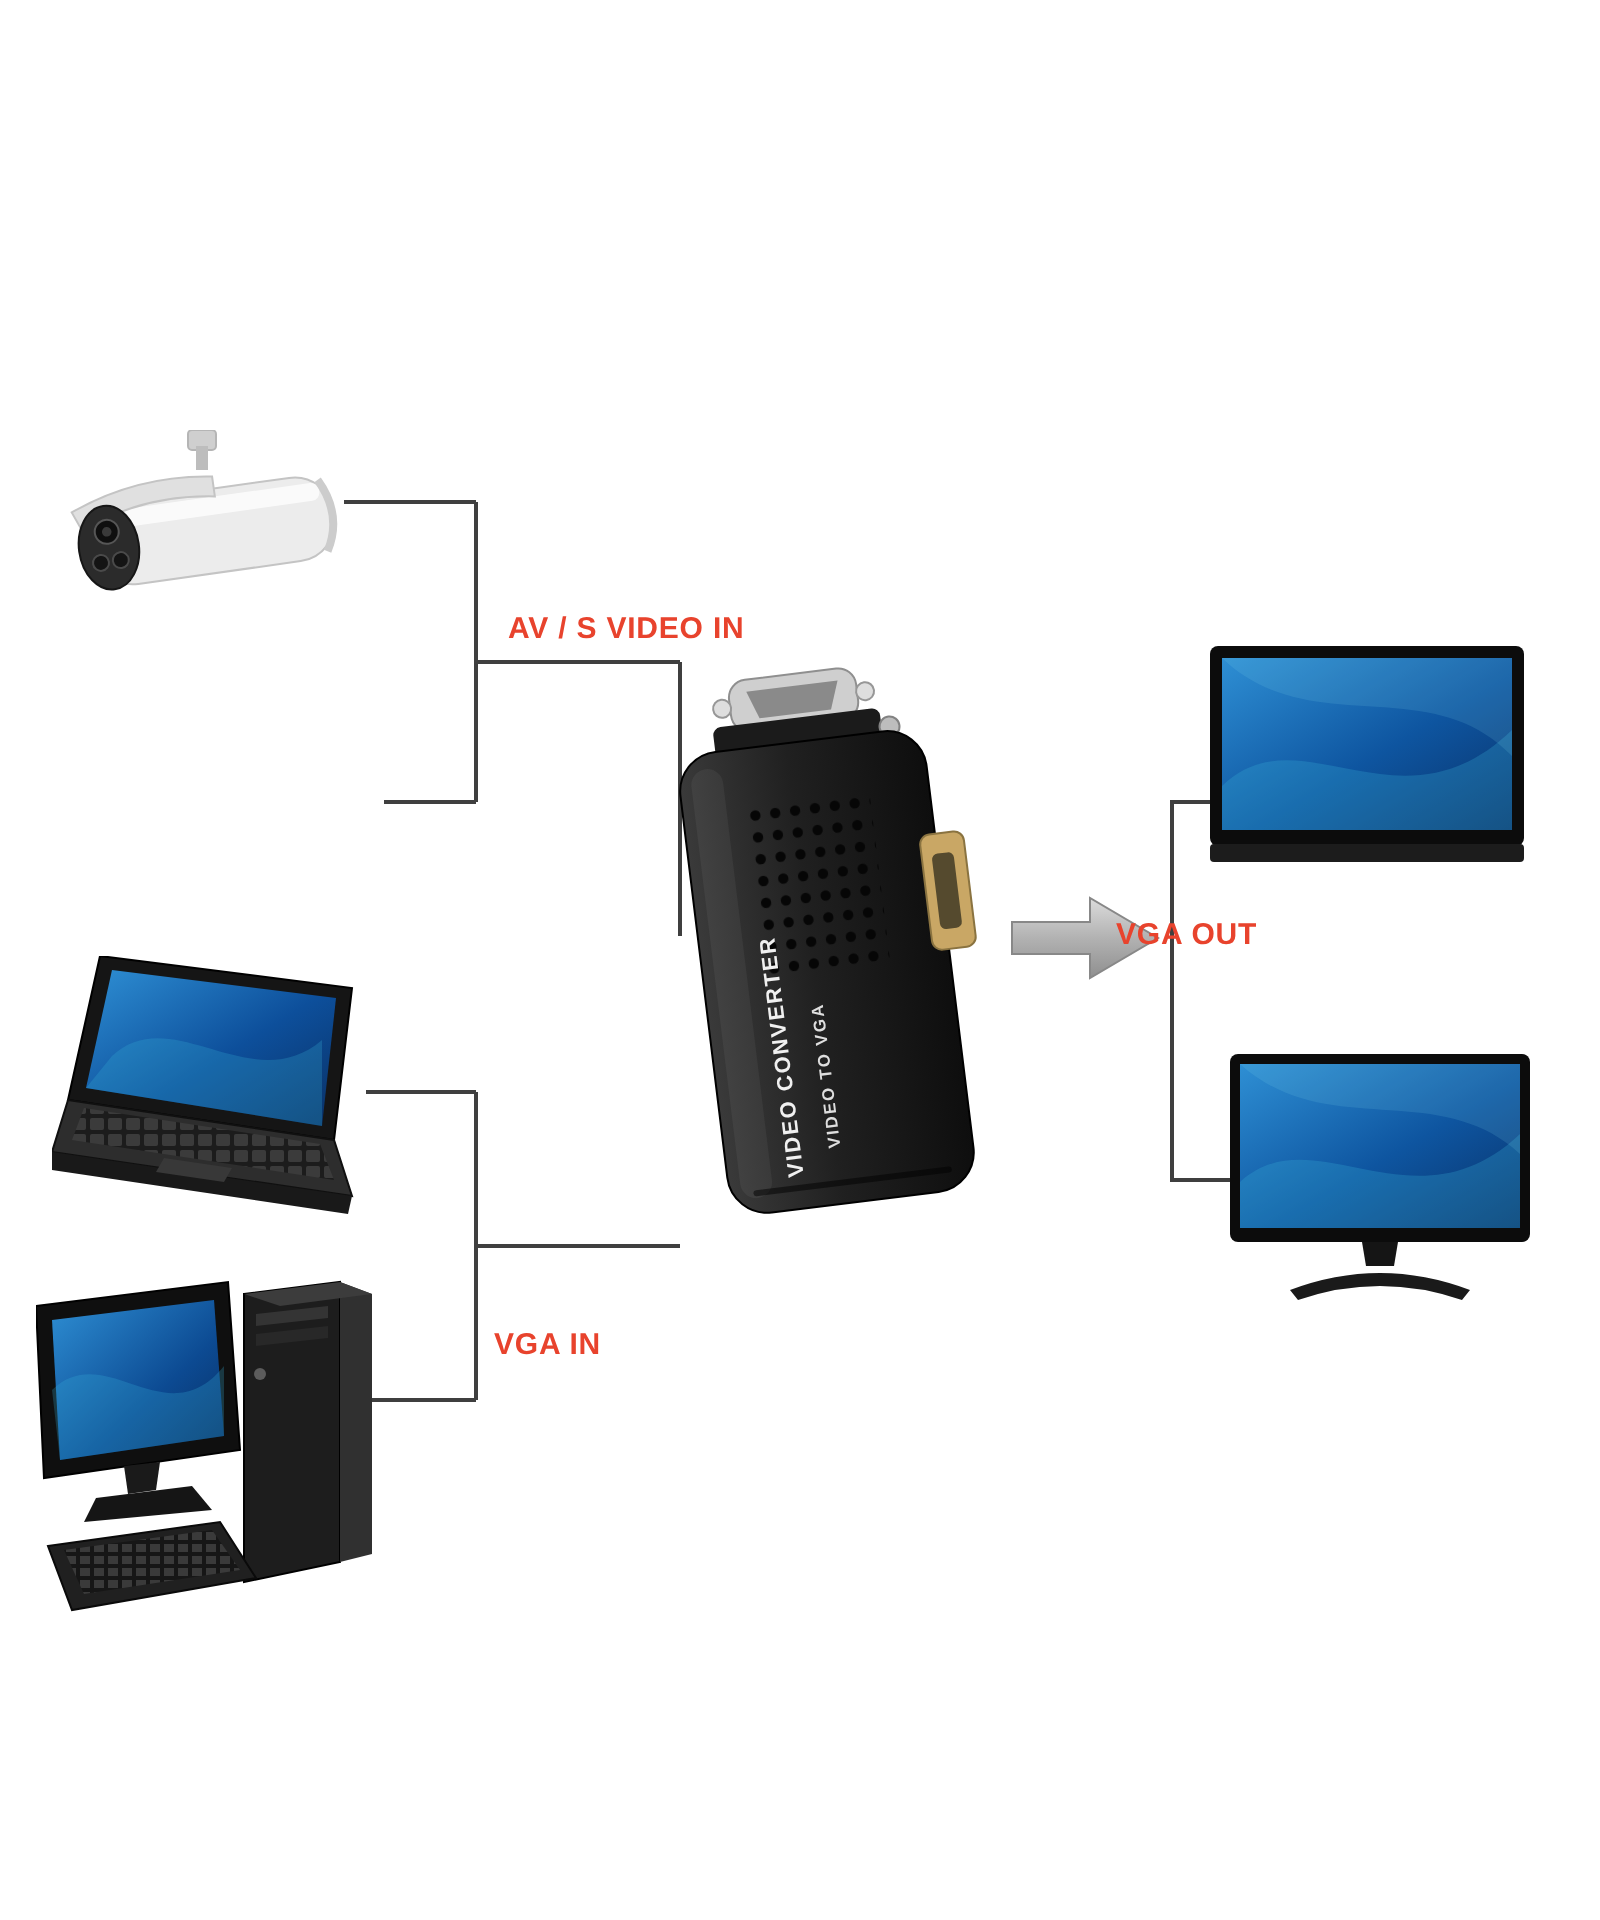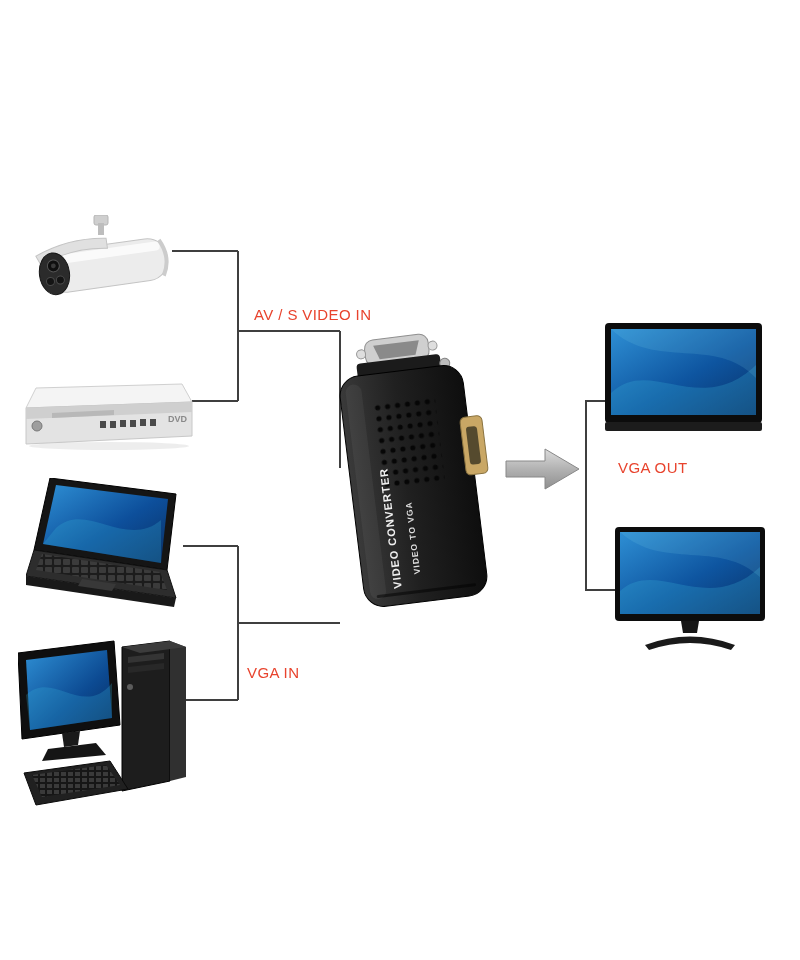--- a/index.html
+++ b/index.html
@@ -1,25 +1,25 @@
 <!DOCTYPE html>
 <html><head>
 <meta charset="utf-8">
 <style>
   * { margin:0; padding:0; box-sizing:border-box; }
   html,body { background:#ffffff; font-family:"Liberation Sans", sans-serif; }
   .canvas { position:relative; width:800px; height:960px; background:#ffffff; overflow:hidden; }
   #lines { position:absolute; left:0; top:0; width:800px; height:960px; z-index:1; }
   .device { position:absolute; z-index:2; }
   .device svg { display:block; width:100%; height:100%; }
-  .label { position:absolute; z-index:3; color:#e8432d; font-weight:normal; font-size:15px;
+  .label { position:absolute; z-index:3; color:#e8432d; font-weight:bold; font-size:15px;
            letter-spacing:0.4px; white-space:nowrap; }
   .lbl-av  { left:254px; top:306px; }
   .lbl-vin { left:247px; top:664px; }
-  .lbl-vout{ left:618px; top:459px; }
+  .lbl-vout{ left:558px; top:459px; }
   .dev-camera    { left:28px;  top:215px; width:150px; height:95px; }
   .dev-dvd       { left:22px;  top:358px; width:175px; height:95px; }
   .dev-laptop    { left:26px;  top:478px; width:162px; height:150px; }
   .dev-desktop   { left:18px;  top:633px; width:172px; height:185px; }
   .dev-converter { left:333px; top:322px; width:160px; height:300px; }
   .dev-mon-top   { left:605px; top:323px; width:157px; height:108px; }
   .dev-mon-bot   { left:615px; top:527px; width:150px; height:125px; }
 </style>
 </head>
 <body>
@@ -51,39 +51,20 @@
         <ellipse cx="26" cy="52" rx="15" ry="21" fill="#2b2b2b" stroke="#161616"></ellipse>
         <circle cx="26" cy="44" r="6" fill="#0f0f0f" stroke="#565656"></circle>
         <circle cx="26" cy="44" r="2.4" fill="#3a3a3a"></circle>
         <circle cx="21" cy="59" r="4" fill="#141414" stroke="#4a4a4a"></circle>
         <circle cx="31" cy="59" r="4" fill="#141414" stroke="#4a4a4a"></circle>
         <path d="M134,33 q10,19 0,36" fill="none" stroke="#cccccc" stroke-width="4"></path>
       </g>
     </svg>
   </div>
 
-  <div class="device dev-dvd">
-    <svg viewBox="0 0 175 95">
-      <polygon points="14,30 160,26 170,44 4,50" fill="#f4f4f4" stroke="#d0d0d0"></polygon>
-      <polygon points="4,50 170,44 170,78 4,86" fill="#e3e3e3" stroke="#c8c8c8"></polygon>
-      <polygon points="4,50 170,44 170,54 4,61" fill="#cfcfcf"></polygon>
-      <polygon points="30,55 92,52 92,57 30,60" fill="#b8b8b8"></polygon>
-      <circle cx="15" cy="68" r="5" fill="#9e9e9e" stroke="#787878"></circle>
-      <g fill="#4a4a4a">
-        <rect x="78" y="63" width="6" height="7"></rect>
-        <rect x="88" y="63" width="6" height="7"></rect>
-        <rect x="98" y="62" width="6" height="7"></rect>
-        <rect x="108" y="62" width="6" height="7"></rect>
-        <rect x="118" y="61" width="6" height="7"></rect>
-        <rect x="128" y="61" width="6" height="7"></rect>
-      </g>
-      <text x="146" y="64" font-size="9" font-weight="bold" fill="#8a8a8a">DVD</text>
-      <ellipse cx="87" cy="88" rx="80" ry="4" fill="#000000" opacity="0.07"></ellipse>
-    </svg>
-  </div>
 
   <div class="device dev-laptop">
     <svg viewBox="0 0 162 150">
       <defs>
         <linearGradient id="scrLap" x1="0" y1="0" x2="1" y2="1">
           <stop offset="0" stop-color="#2e8fd4"></stop>
           <stop offset="0.55" stop-color="#0d4f9b"></stop>
           <stop offset="1" stop-color="#093065"></stop>
         </linearGradient>
         <pattern id="keysLap" width="9" height="8" patternUnits="userSpaceOnUse">

